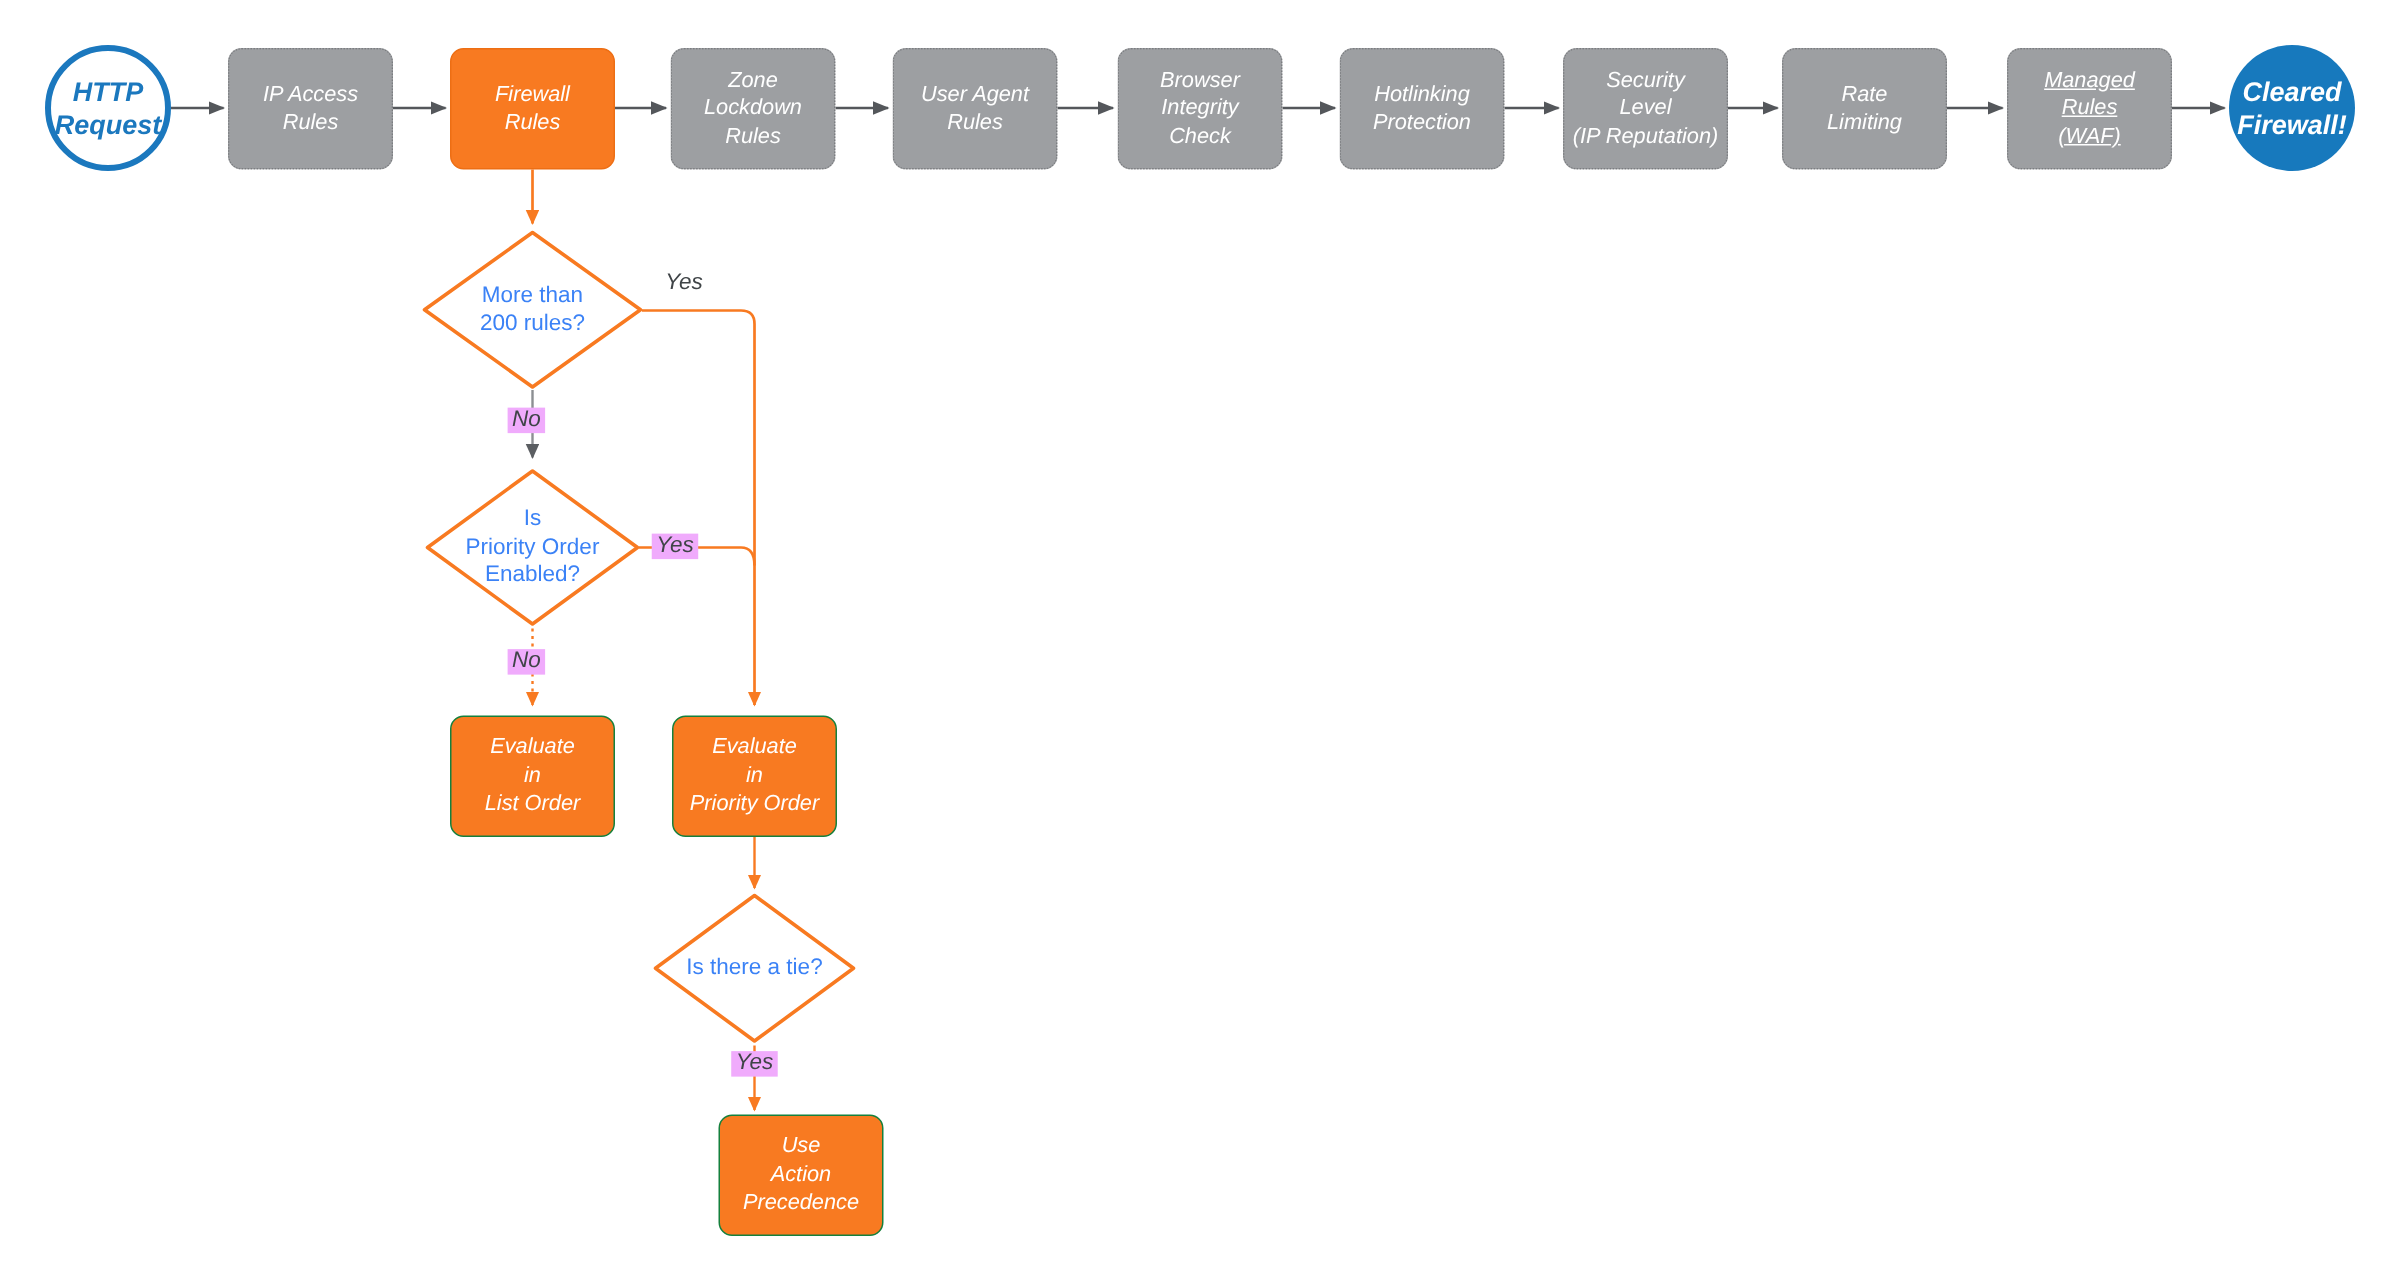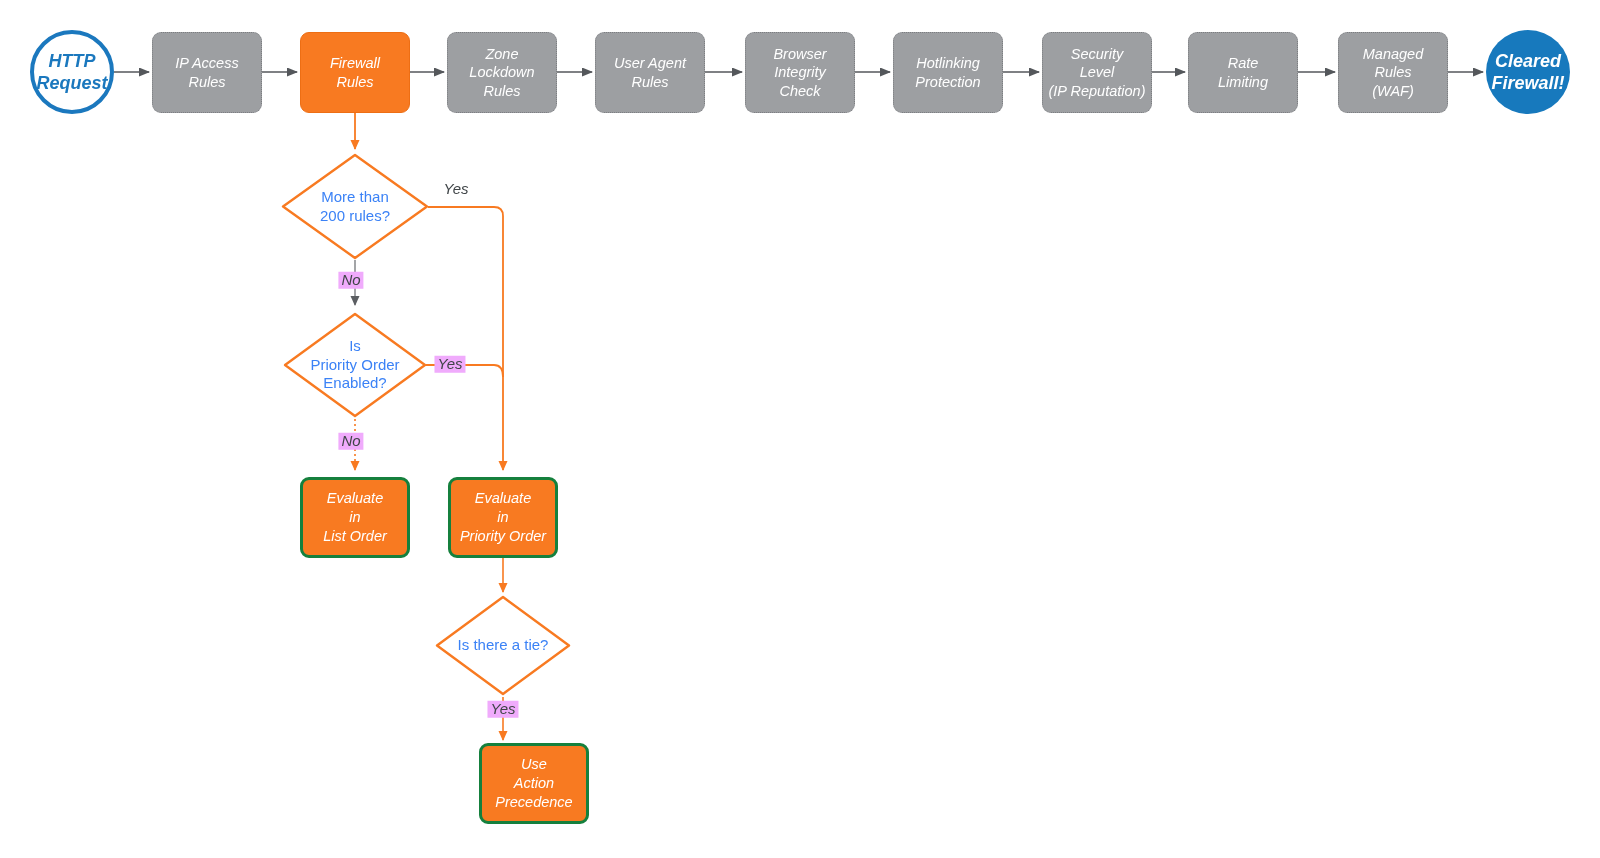--- a/index.html
+++ b/index.html
@@ -4,21 +4,21 @@
 <style>
   html,body{margin:0;padding:0;background:#ffffff;}
   body{font-family:"Liberation Sans", sans-serif;}
   .canvas{position:relative;width:1600px;height:858px;background:#ffffff;overflow:hidden;}
   .edges{position:absolute;left:0;top:0;z-index:0;}
   .node{position:absolute;box-sizing:border-box;display:flex;align-items:center;justify-content:center;
         text-align:center;white-space:pre-line;z-index:1;}
   .stage{width:110px;height:81px;background:#9D9FA2;border:1px dotted #7B7D80;border-radius:9px;
          color:#ffffff;font-style:italic;font-size:14.5px;line-height:1.27;}
   .stage.highlight{background:#F87A21;border:1px solid #ED6E14;}
-  .action{width:110px;height:81px;background:#F87A21;border:3px solid #15803d;border-radius:9px;
+  .action{width:110px;height:81px;background:#F87A21;border:1px solid #15803d;border-radius:9px;
           color:#ffffff;font-style:italic;font-size:14.5px;line-height:1.3;}
   .circle{border-radius:50%;font-weight:bold;font-style:italic;font-size:18px;line-height:1.25;}
   .circle.start{width:84px;height:84px;background:#ffffff;border:4px solid #1B78BE;color:#1B78BE;}
   .circle.end{width:84px;height:84px;background:#1779BD;color:#ffffff;}
   .decision{z-index:1;}
   .decision svg{position:absolute;left:0;top:0;width:100%;height:100%;}
   .decision polygon{fill:#ffffff;stroke:#F87A21;stroke-width:2.4;stroke-linejoin:round;}
   .decision-label{position:relative;z-index:1;text-align:center;white-space:pre-line;
                   font-size:15px;color:#3b82f6;line-height:1.25;}
   .edge-label{position:absolute;z-index:2;transform:translate(-50%,-50%);font-style:italic;
@@ -95,21 +95,21 @@
   </div>
   <div class="node stage" style="left:1042px;top:32px;">
     <span>Security
 Level
 (IP Reputation)</span>
   </div>
   <div class="node stage" style="left:1188px;top:32px;align-items:center;">
     <span>Rate
 Limiting</span>
   </div>
-  <div class="node stage" style="left:1338px;top:32px;">
+  <div class="node stage" style="left:1338px;top:32px;text-decoration:underline;">
     <span>Managed
 Rules
 (WAF)</span>
   </div>
 
   <div class="node circle end" style="left:1486px;top:30px;">
     <span>Cleared
 Firewall!</span>
   </div>
 

